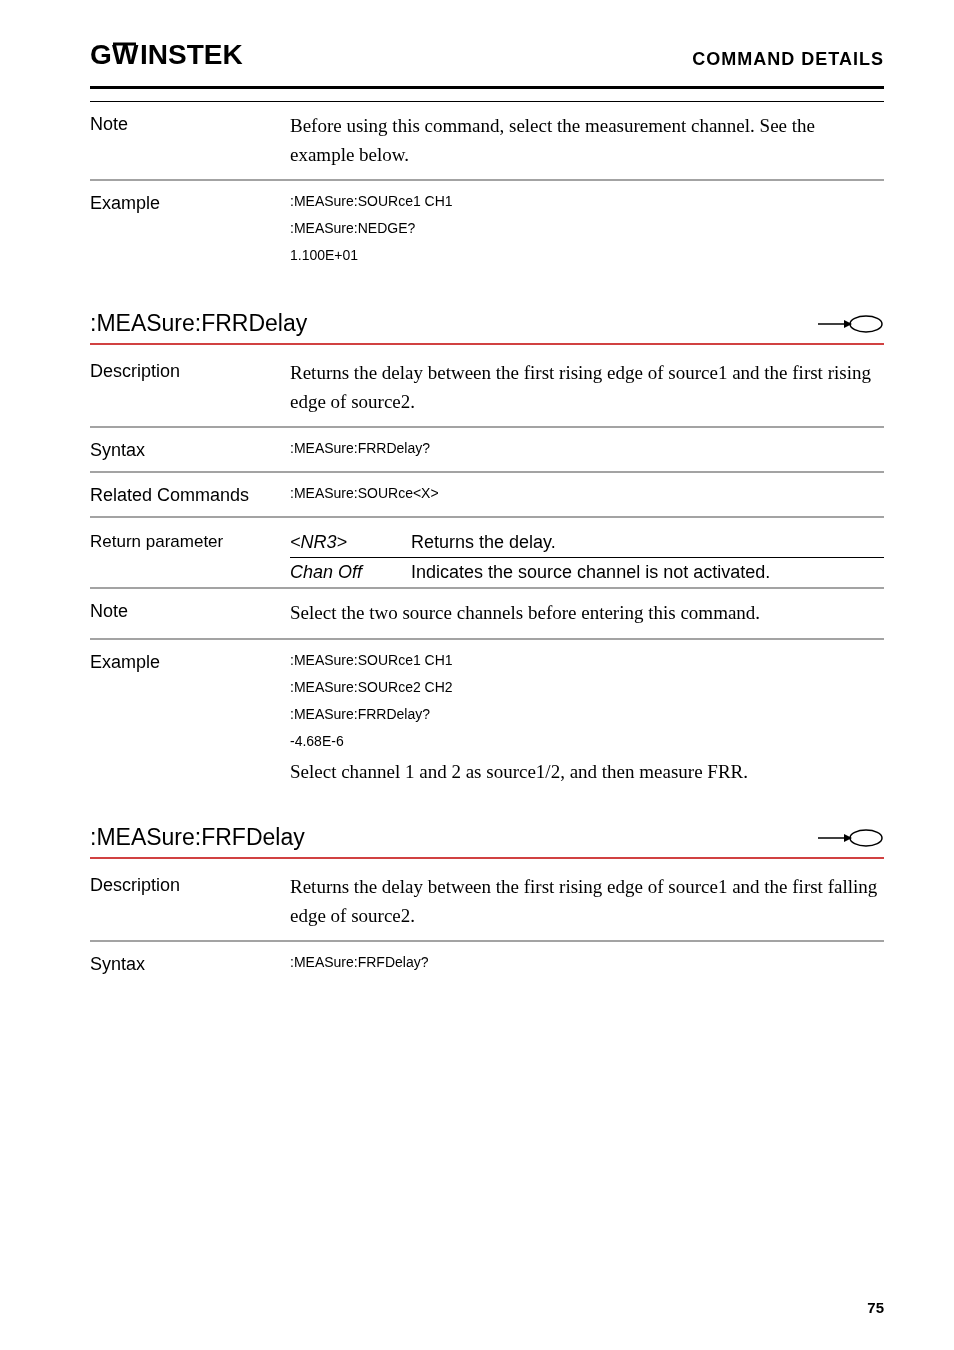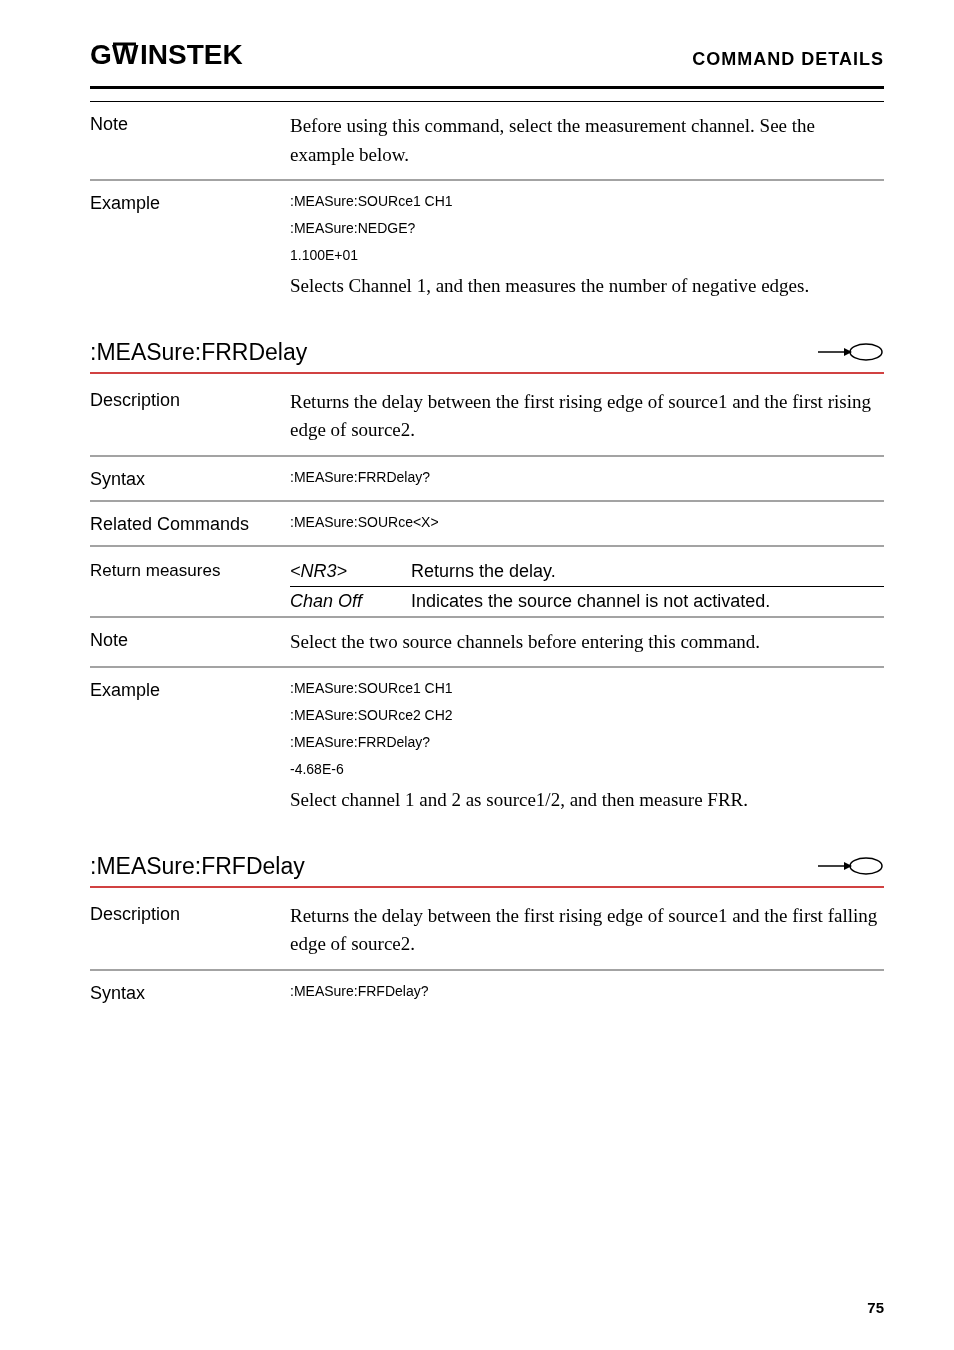--- a/index.html
+++ b/index.html
@@ -140,21 +140,20 @@
   <div class="row-label">Note</div>
   <div class="row-content content-text">Before using this command, select the measurement channel. See the example below.</div>
 </div>
 
 <div class="row">
   <div class="row-label">Example</div>
   <div class="row-content">
     <div class="content-line">:MEASure:SOURce1 CH1</div>
     <div class="content-line">:MEASure:NEDGE?</div>
     <div class="content-line">1.100E+01</div>
-    <div class="content-text">Selects Channel 1, and then measures the number of negative edges.</div>
   </div>
 </div>
 
 <div class="command-heading">
   <div class="command-name">:MEASure:FRRDelay</div>
   <svg class="query-icon" viewBox="0 0 68 20">
     <line x1="2" y1="10" x2="32" y2="10" stroke="#000" stroke-width="1.5"></line>
     <polygon points="28,6 36,10 28,14" fill="#000"></polygon>
     <ellipse cx="50" cy="10" rx="16" ry="8" fill="none" stroke="#000" stroke-width="1.5"></ellipse>
   </svg>
@@ -171,21 +170,21 @@
 </div>
 
 <div class="row">
   <div class="row-label">Related Commands</div>
   <div class="row-content content-line" style="margin-bottom:0">:MEASure:SOURce&lt;X&gt;</div>
 </div>
 
 <div class="row" style="padding-bottom:0">
   <div style="flex:1">
     <div class="param-row">
-      <div class="param-col1">Return measures</div>
+      <div class="param-col1">Return parameter</div>
       <div class="param-col2">&lt;NR3&gt;</div>
       <div class="param-col3">Returns the delay.</div>
     </div>
     <div class="param-inner-border"></div>
     <div class="param-row">
       <div class="param-col1"></div>
       <div class="param-col2">Chan Off</div>
       <div class="param-col3">Indicates the source channel is not activated.</div>
     </div>
   </div>

